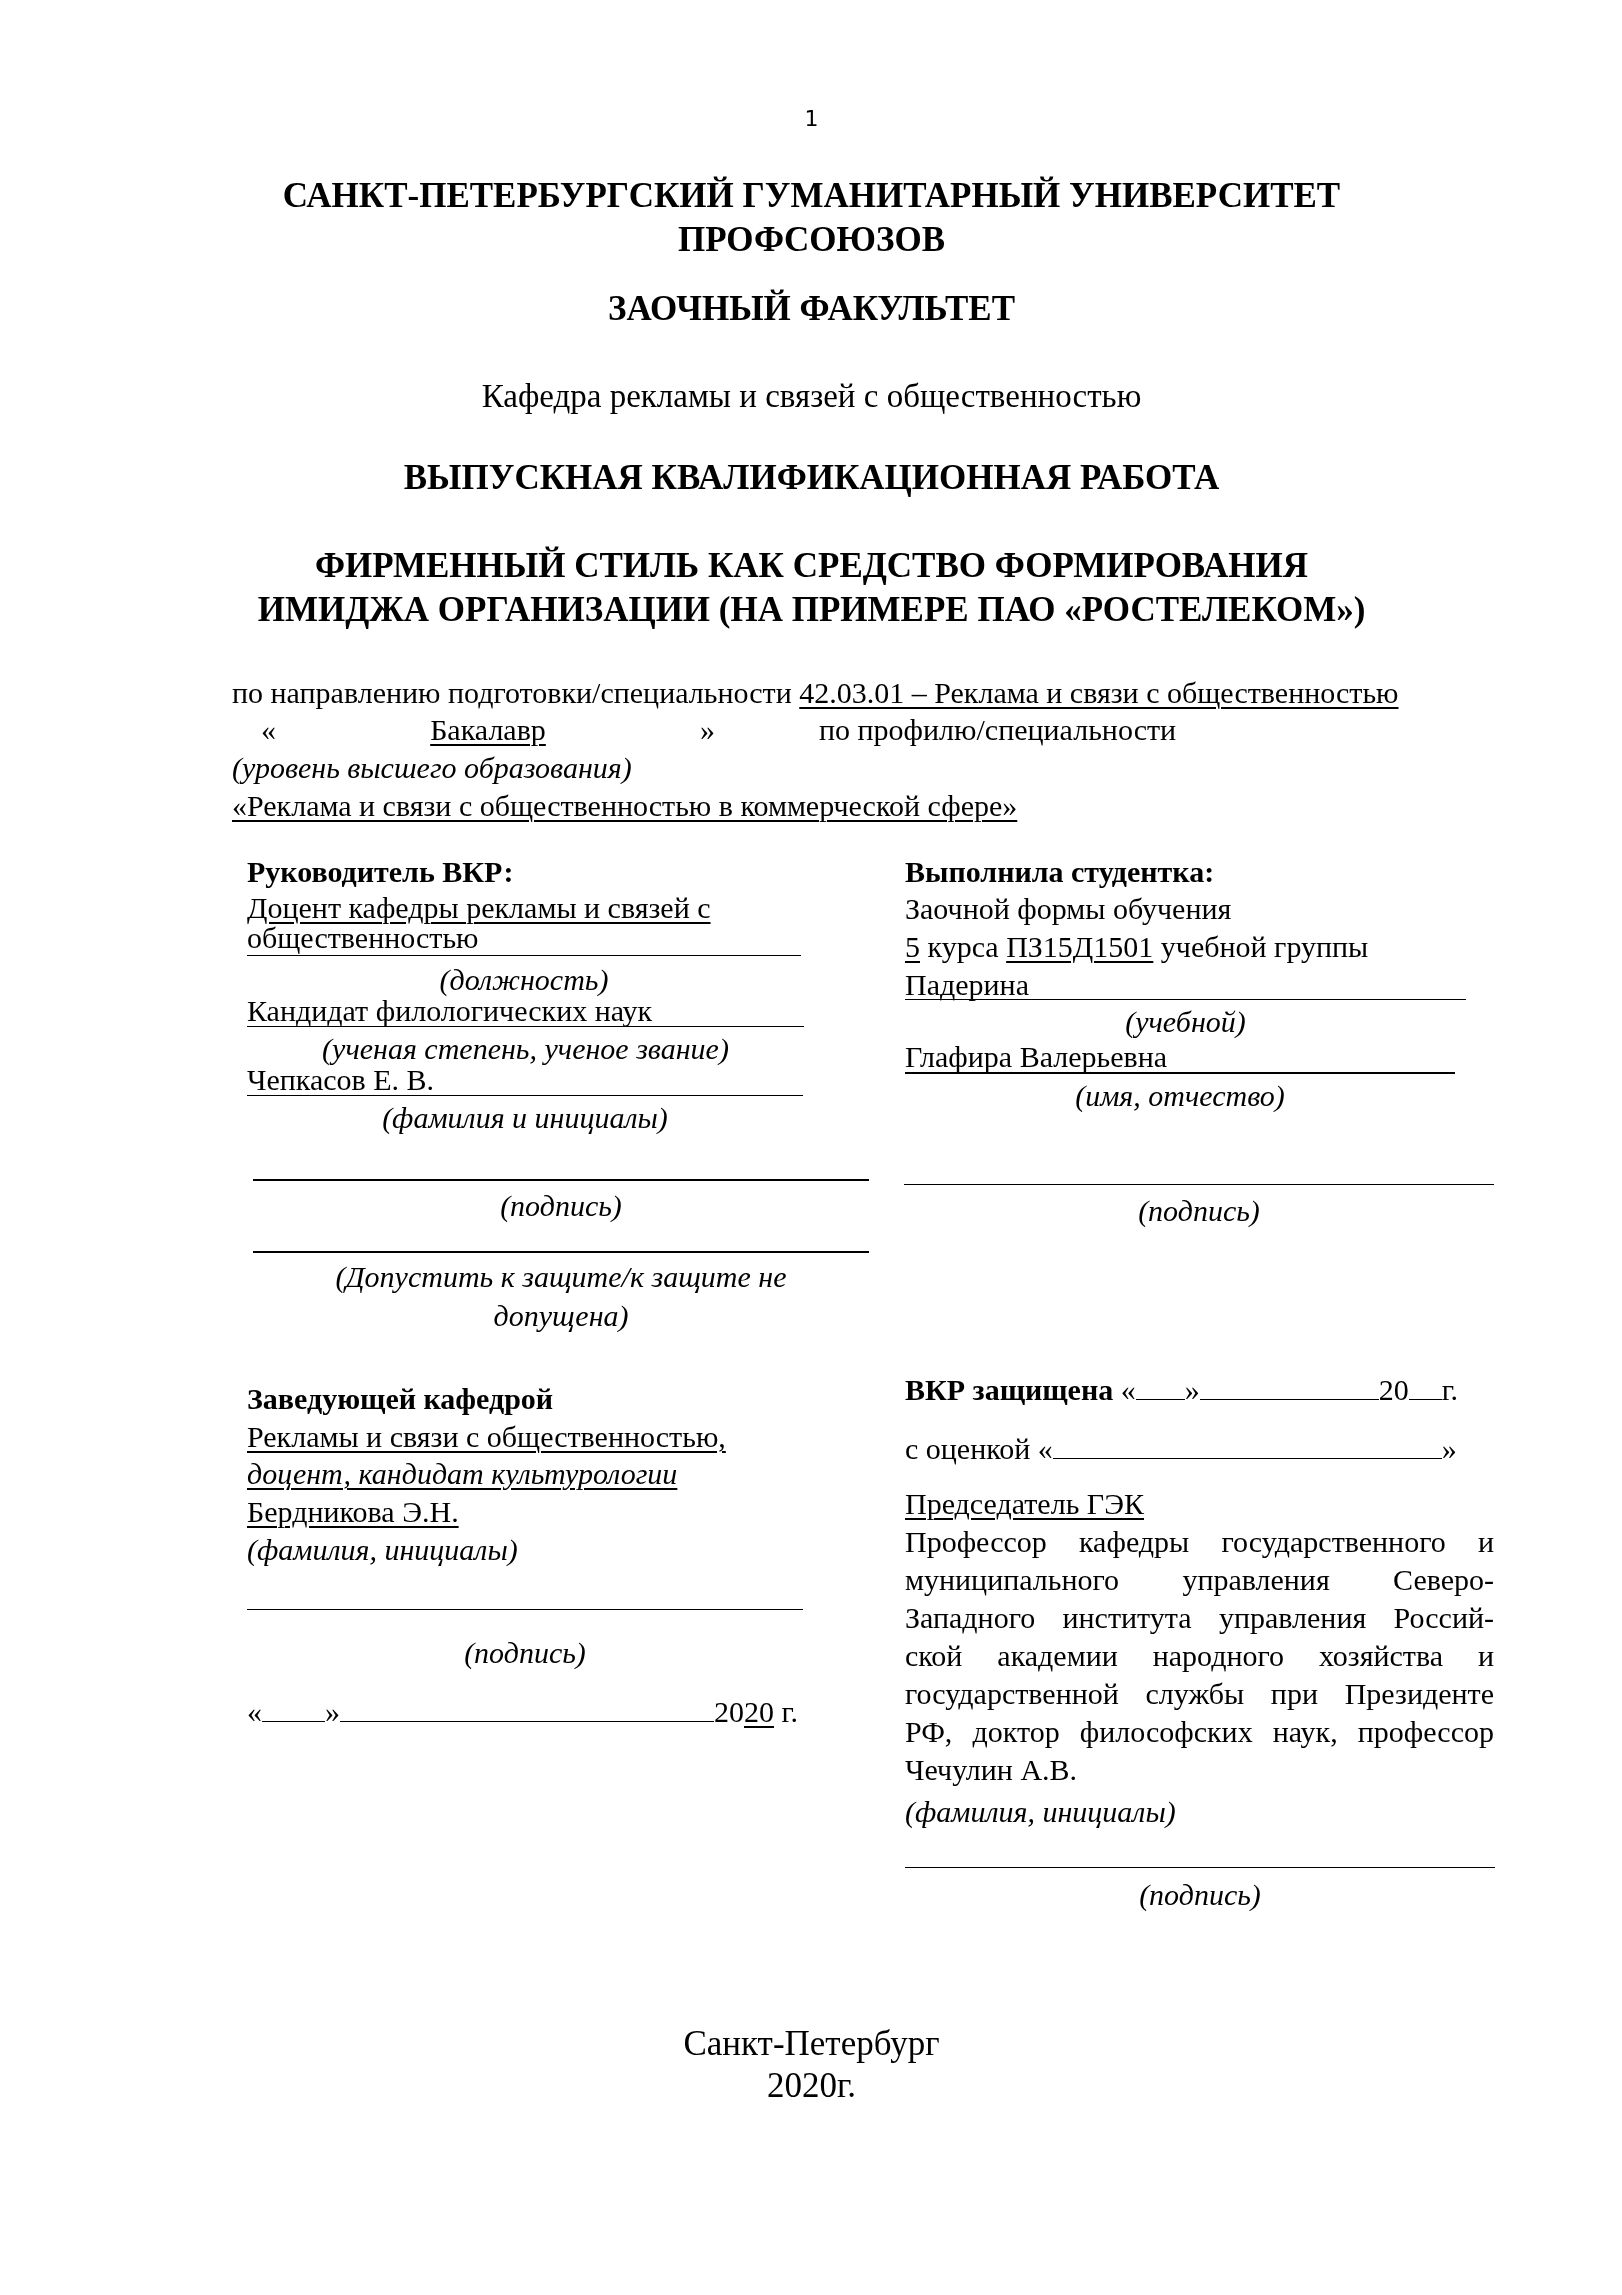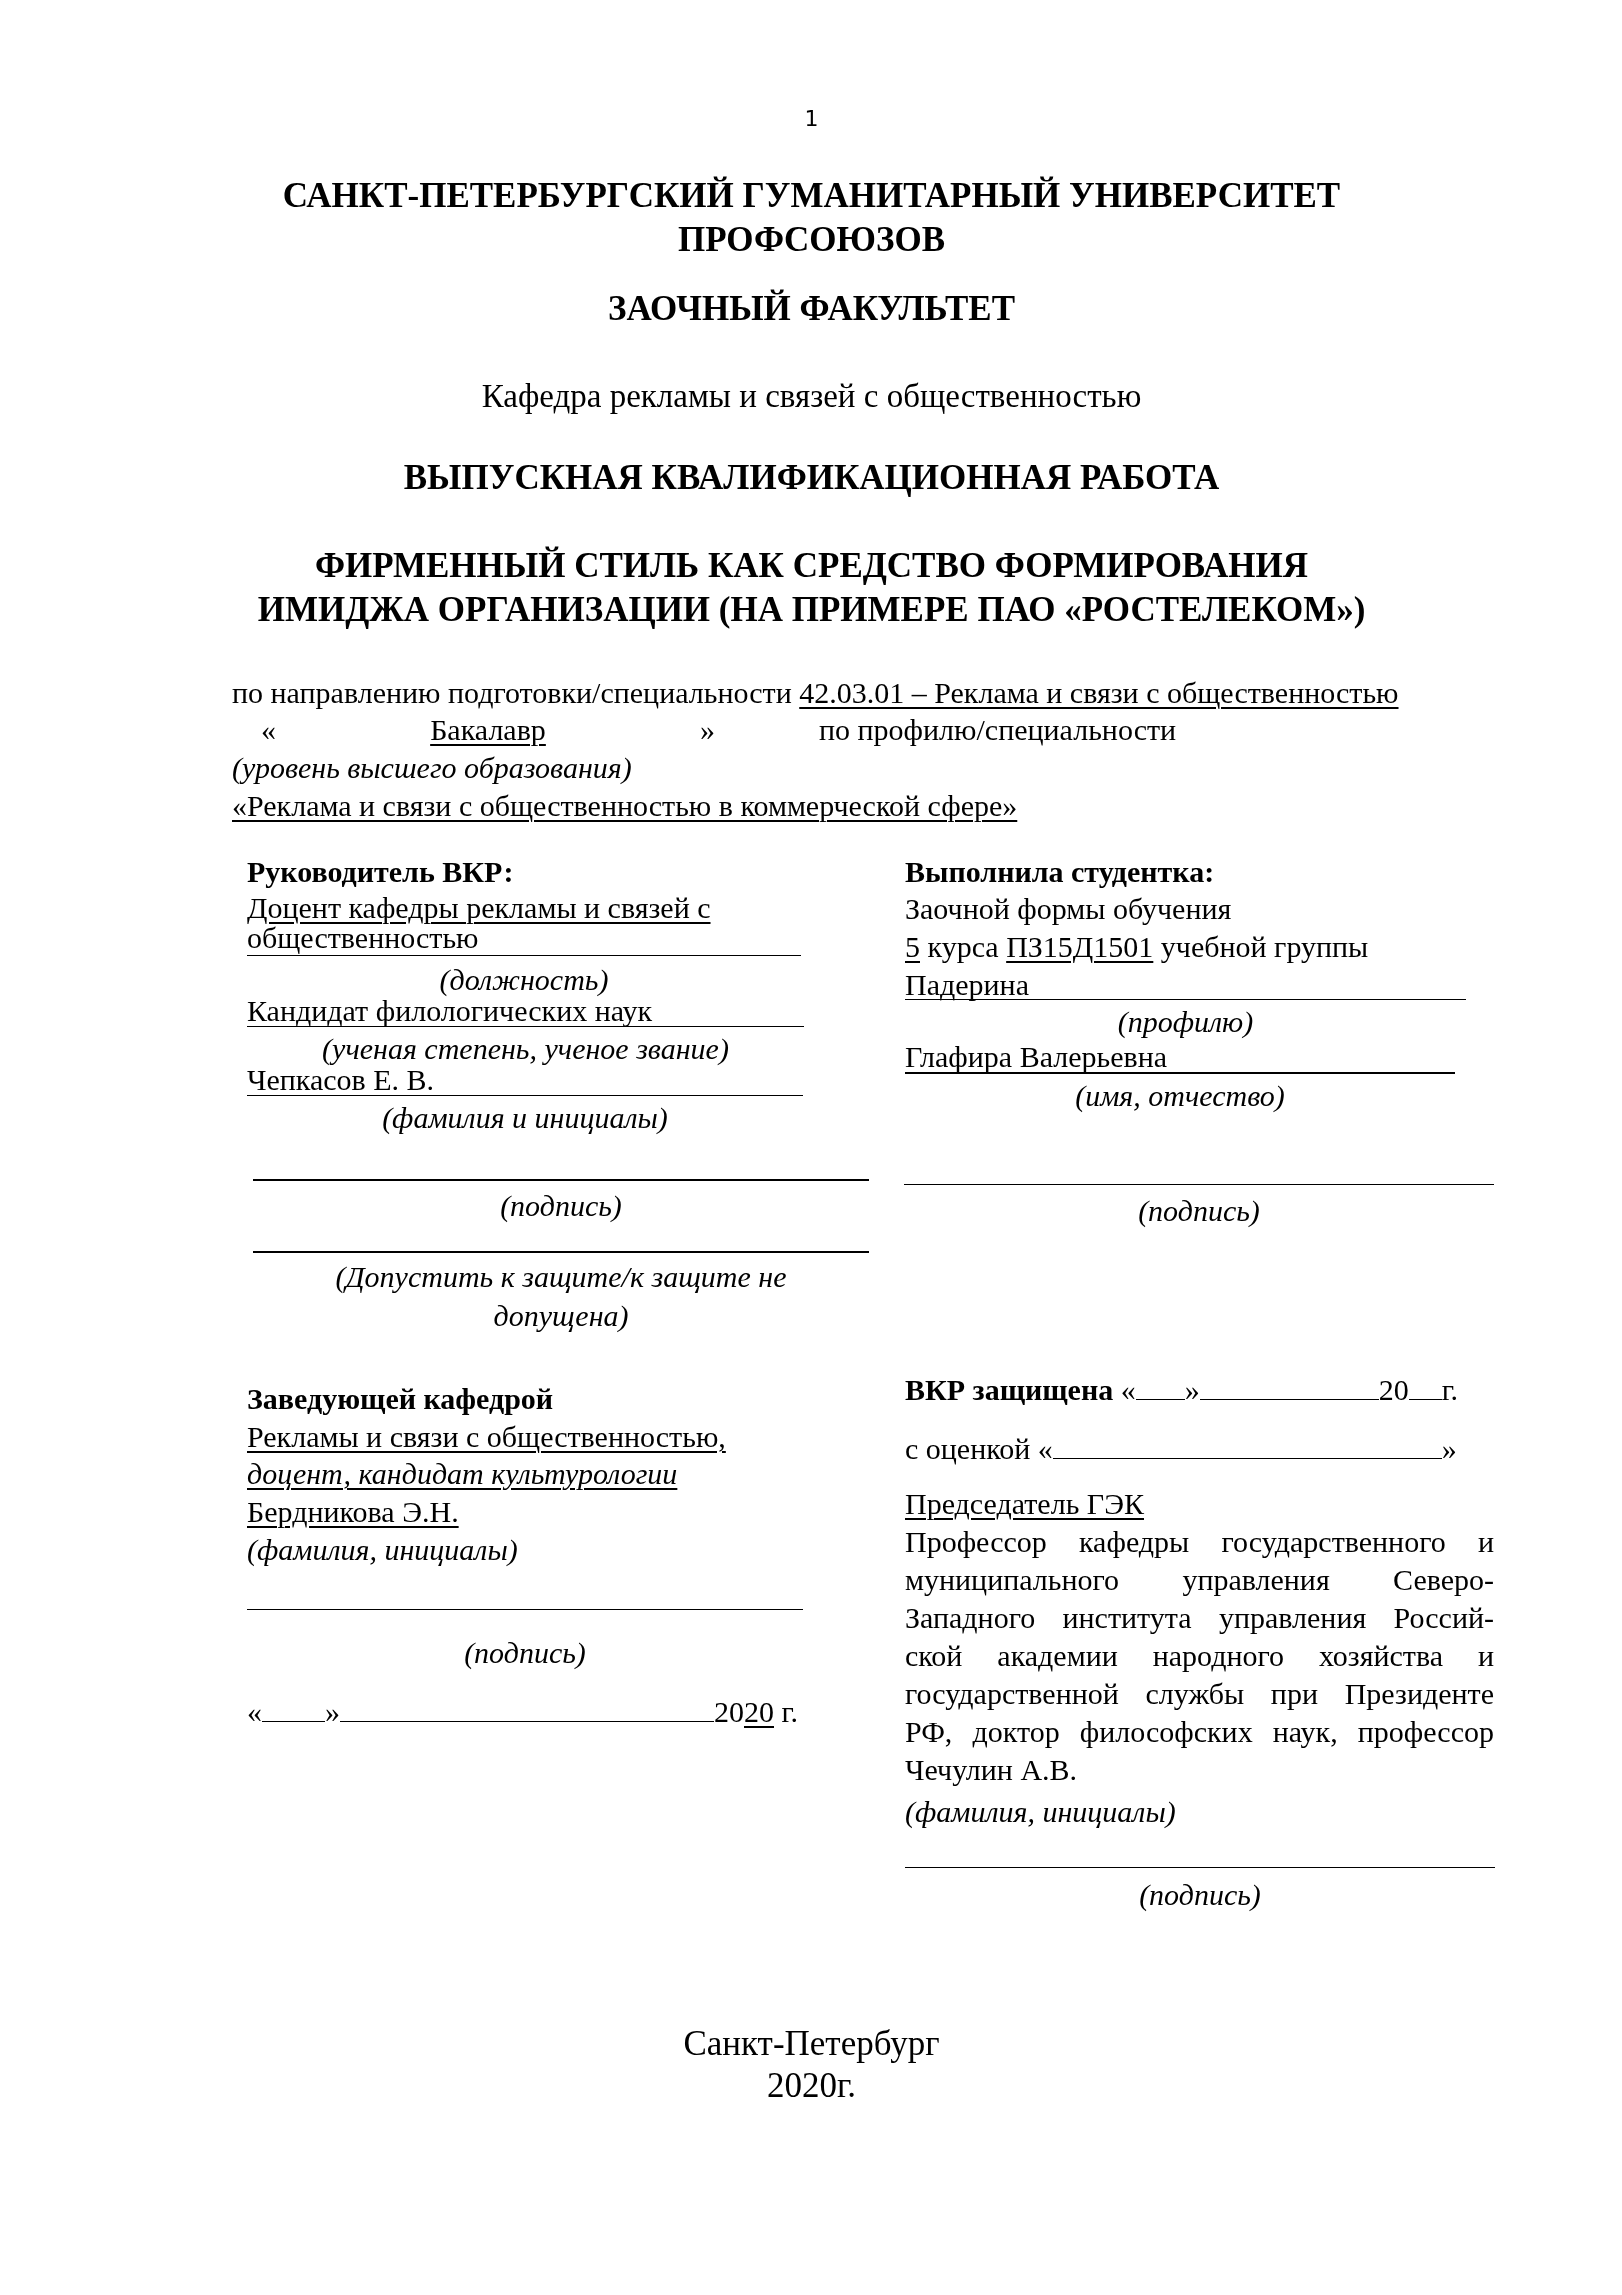--- a/index.html
+++ b/index.html
@@ -59,21 +59,21 @@
   <div class="ln i" style="left:253px; width:616px; text-align:center; top:1187px;">(подпись)</div>
   <div class="rule thick" style="left:253px; width:616px; top:1251px;"></div>
   <div class="ln i" style="left:253px; width:616px; text-align:center; top:1258px;">(Допустить к защите/к защите не</div>
   <div class="ln i" style="left:253px; width:616px; text-align:center; top:1297px;">допущена)</div>
 
   <div class="ln b" style="left:905px; top:853px;">Выполнила студентка:</div>
   <div class="ln" style="left:905px; top:890px;">Заочной формы обучения</div>
   <div class="ln" style="left:905px; top:928px;"><span class="u">5</span><span> курса </span><span class="u">ПЗ15Д1501</span><span> учебной группы</span></div>
   <div class="ln" style="left:905px; top:966px;">Падерина</div>
   <div class="rule" style="left:905px; width:561px; top:999px;"></div>
-  <div class="ln i" style="left:905px; width:561px; text-align:center; top:1003px;">(профилю)</div>
+  <div class="ln i" style="left:905px; width:561px; text-align:center; top:1003px;">(учебной)</div>
   <div class="ln" style="left:905px; top:1038px;">Глафира Валерьевна</div>
   <div class="rule thick" style="left:905px; width:550px; top:1072px;"></div>
   <div class="ln i" style="left:905px; width:550px; text-align:center; top:1077px;">(имя, отчество)</div>
 
   <div class="rule" style="left:904px; width:590px; top:1184px;"></div>
   <div class="ln i" style="left:904px; width:590px; text-align:center; top:1192px;">(подпись)</div>
 
   <div class="ln b" style="left:247px; top:1380px;">Заведующей кафедрой</div>
   <div class="ln u" style="left:247px; top:1418px;">Рекламы и связи с общественностью,</div>
   <div class="ln u" style="left:247px; top:1455px;font-style:italic;">доцент, кандидат культурологии</div>

